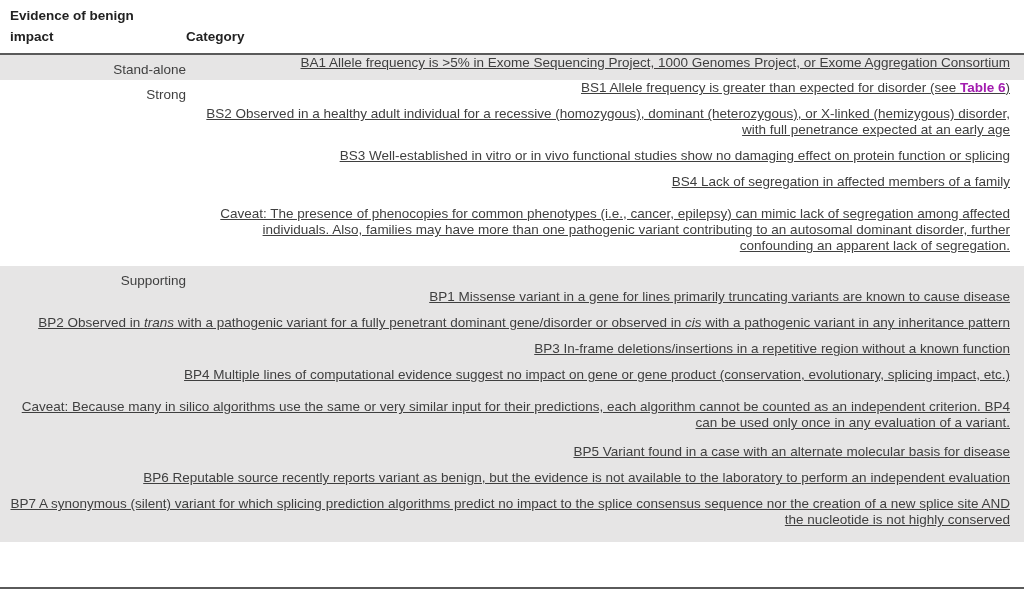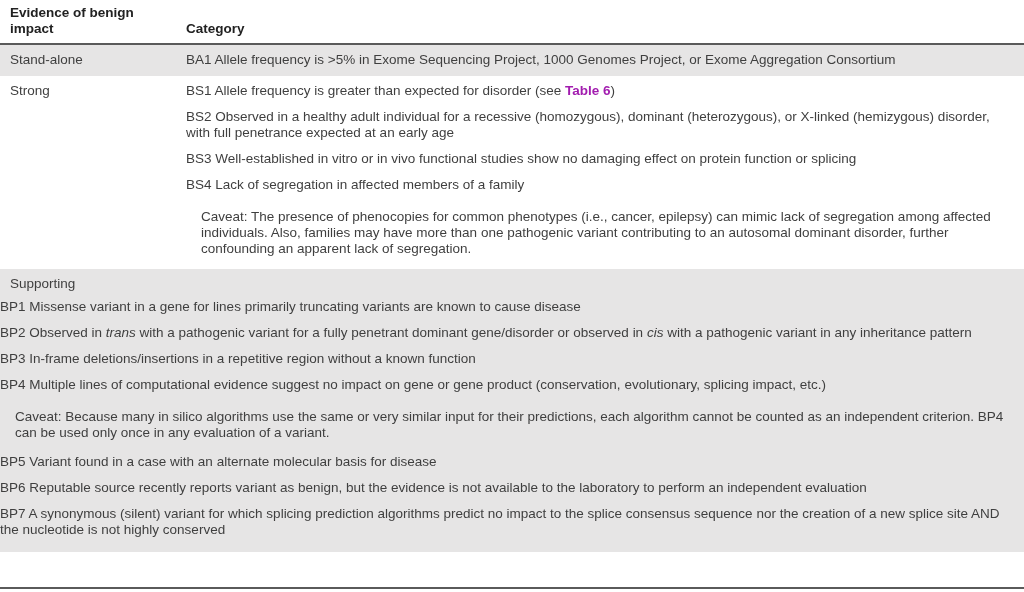--- a/index.html
+++ b/index.html
@@ -15,48 +15,48 @@
   }
   .header-row {
     display: flex;
     align-items: flex-end;
     padding: 5px 0 6px 0;
   }
   .head-cell {
     font-weight: bold;
     color: #222222;
     font-size: 13.5px;
-    line-height: 16px;
+    line-height: 21px;
     white-space: pre-line;
   }
   .col-label {
     width: 176px;
     padding-left: 10px;
     flex: none;
     box-sizing: content-box;
   }
   .col-content {
     flex: 1;
     padding-right: 14px;
   }
   .rule {
     height: 2px;
     background: #5a5a5a;
   }
   .rule.bottom { position: absolute; left: 0; right: 0; bottom: 3px; }
-  .band { display: flex; }
+  .band { display: flex; text-align: right; }
   .band.gray { background: #e6e5e5; }
   .band.white { background: #ffffff; }
   .section-label {
     font-size: 13.5px;
     line-height: 16px;
     color: #3f3f3f;
   }
   .band .col-label { padding-top: 7px; }
-  .band .col-content { padding-top: 7px; }
+  .band .col-content { padding-top: 0; text-decoration: underline; }
   p.cell {
     margin: 0 0 10px 0;
     font-size: 13.5px;
     line-height: 16px;
     color: #3f3f3f;
   }
   p.cell.caveat {
     padding-left: 15px;
     margin-top: 16px;
     margin-bottom: 13px;

